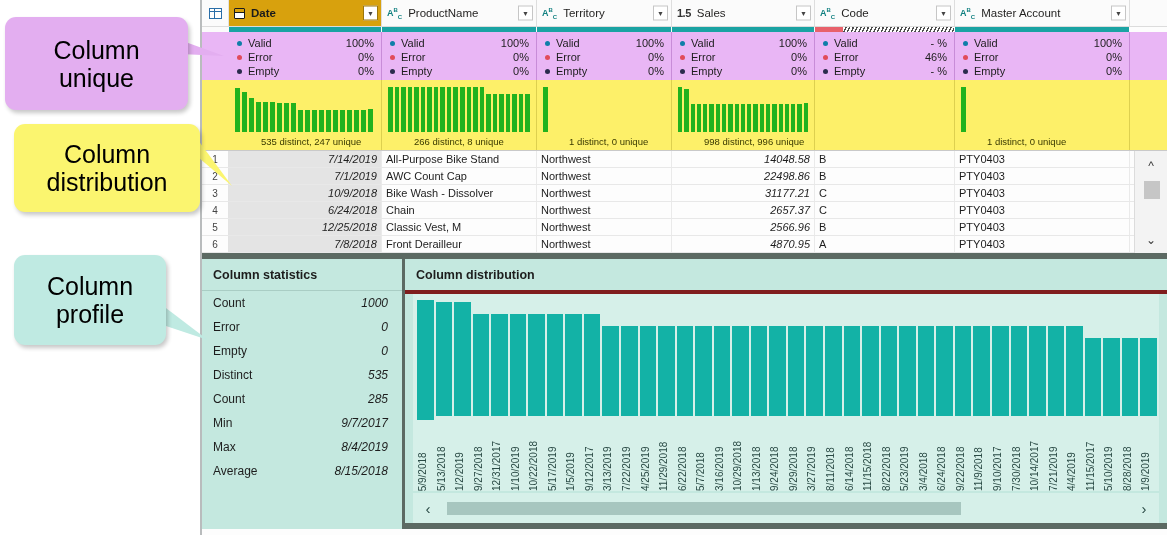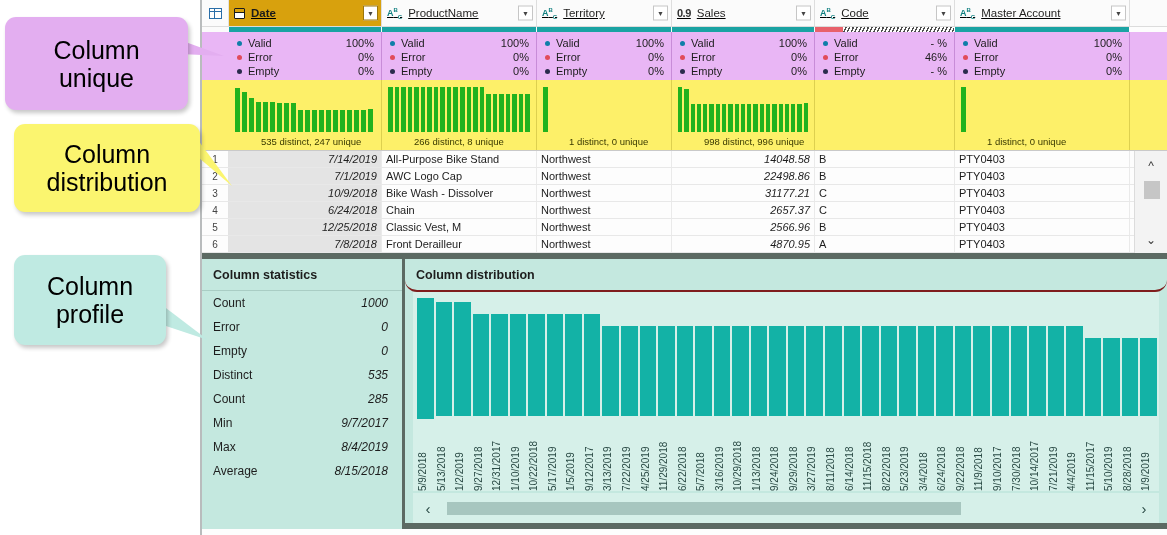--- a/index.html
+++ b/index.html
@@ -35,21 +35,21 @@
   #panel {
     position: absolute; left: 200px; top: 0; width: 967px; height: 535px;
     background: #fdfdfd;
     border-left: 2px solid #b9bcbd;
   }
 
   
   #headerbar {
     position: relative; height: 27px; background: #fbfbfb;
     border-bottom: 1px solid #dcdcdc;
-    display: flex; align-items: stretch; text-decoration: underline;
+    display: flex; align-items: stretch;
   }
   #corner-cell {
     width: 27px; flex: 0 0 27px;
     border-right: 1px solid #e3e3e3;
     display: flex; align-items: center; justify-content: center;
     background: #fbfbfb;
   }
   .colhead {
     position: relative;
     display: flex; align-items: center;
@@ -148,21 +148,21 @@
   }
   .panel-title {
     font-size:12.5px; font-weight:bold; color:#1d1d1d;
     padding:9px 0 8px 11px; border-bottom:1px solid #a9cdc4;
   }
   .statline { display:flex; font-size:12px; color:#1d1d1d; padding:5px 14px 5px 11px; }
   .statname { flex:1; }
   .statval { font-style:italic; }
 
   #distpanel { flex:1; background:#c4e8df; display:flex; flex-direction:column; }
-  #distpanel .panel-title { border-bottom:2px solid #7f1d1d;border-radius:12px; }
+  #distpanel .panel-title { border-bottom:4px solid #7f1d1d; }
   #chartarea {
     flex:1; position:relative; background:#d6f0e9;
     margin:0 8px 0 8px;
     display:flex; align-items:flex-end; padding: 6px 2px 0 4px; gap:2px;
     overflow:hidden;
   }
   .bcol { flex:1 1 0; display:flex; flex-direction:column; justify-content:flex-end; height:100%; min-width:0; }
   .bbar { background:#13b2a6; width:100%; }
   .blabel {
     writing-mode: vertical-rl; transform: rotate(180deg);
@@ -233,21 +233,21 @@
             <span class="dropcaret">▼</span>
           </div>
           <div class="colhead" style="width: 135px; flex: 0 0 135px;">
             <span class="type-icon">
               <span style="font-size:9px;font-weight:bold;">A<sup style="font-size:6px">B</sup><sub style="font-size:6px">C</sub></span>
             </span>
             <span class="colname">Territory</span>
             <span class="dropcaret">▼</span>
           </div>
           <div class="colhead" style="width: 143px; flex: 0 0 143px;">
-            <span class="type-icon num">0.9</span>
+            <span class="type-icon num">1.5</span>
             <span class="colname">Sales</span>
             <span class="dropcaret">▼</span>
           </div>
           <div class="colhead" style="width: 140px; flex: 0 0 140px;">
             <span class="type-icon">
               <span style="font-size:9px;font-weight:bold;">A<sup style="font-size:6px">B</sup><sub style="font-size:6px">C</sub></span>
             </span>
             <span class="colname">Code</span>
             <span class="dropcaret">▼</span>
           </div>
@@ -490,21 +490,21 @@
             <div class="dcellv datecol" style="width: 153px; flex: 0 0 153px;">7/14/2019</div>
             <div class="dcellv" style="width: 155px; flex: 0 0 155px;">All-Purpose Bike Stand</div>
             <div class="dcellv" style="width: 135px; flex: 0 0 135px;">Northwest</div>
             <div class="dcellv num" style="width: 143px; flex: 0 0 143px;">14048.58</div>
             <div class="dcellv" style="width: 140px; flex: 0 0 140px;">B</div>
             <div class="dcellv" style="width: 175px; flex: 0 0 175px;">PTY0403</div>
           </div>
           <div class="drow">
             <div class="rownum">2</div>
             <div class="dcellv datecol" style="width: 153px; flex: 0 0 153px;">7/1/2019</div>
-            <div class="dcellv" style="width: 155px; flex: 0 0 155px;">AWC Logo Cap</div>
+            <div class="dcellv" style="width: 155px; flex: 0 0 155px;">AWC Count Cap</div>
             <div class="dcellv" style="width: 135px; flex: 0 0 135px;">Northwest</div>
             <div class="dcellv num" style="width: 143px; flex: 0 0 143px;">22498.86</div>
             <div class="dcellv" style="width: 140px; flex: 0 0 140px;">B</div>
             <div class="dcellv" style="width: 175px; flex: 0 0 175px;">PTY0403</div>
           </div>
           <div class="drow">
             <div class="rownum">3</div>
             <div class="dcellv datecol" style="width: 153px; flex: 0 0 153px;">10/9/2018</div>
             <div class="dcellv" style="width: 155px; flex: 0 0 155px;">Bike Wash - Dissolver</div>
             <div class="dcellv" style="width: 135px; flex: 0 0 135px;">Northwest</div>

